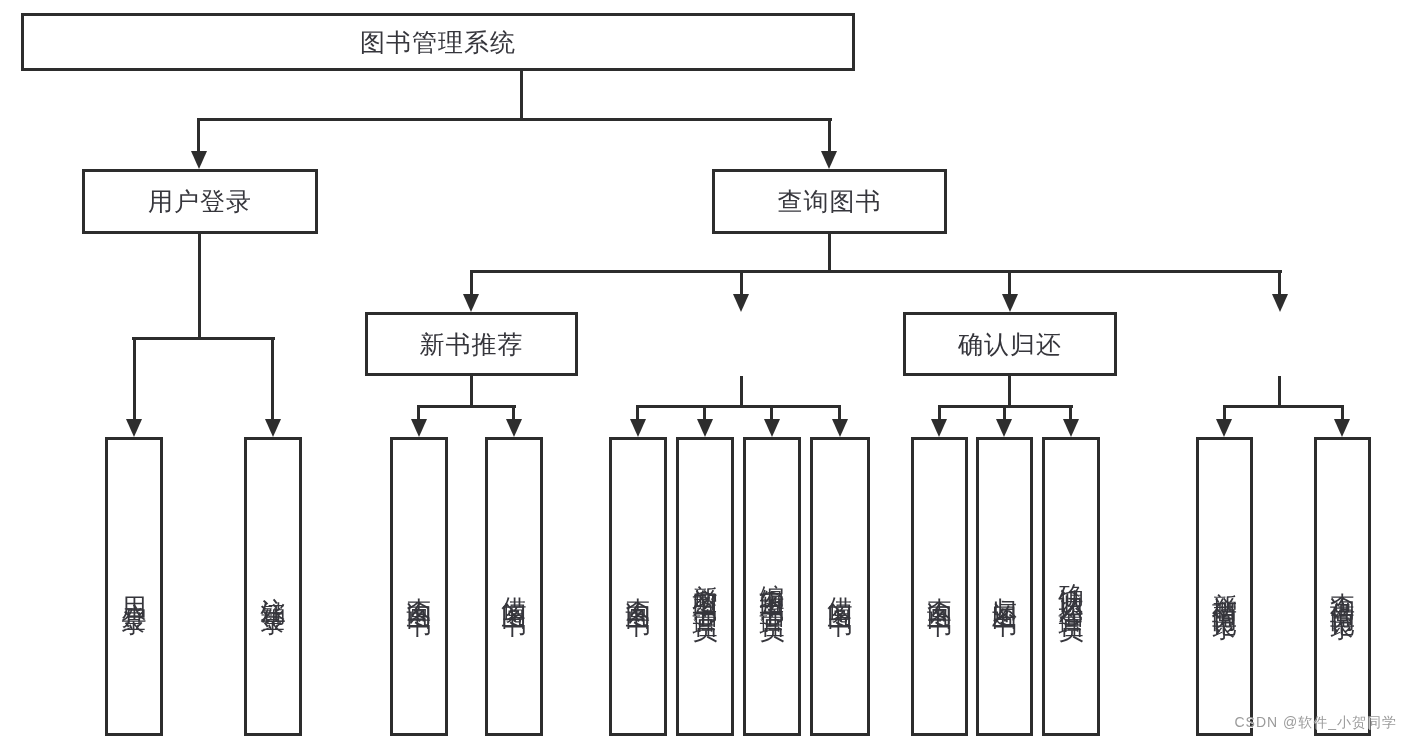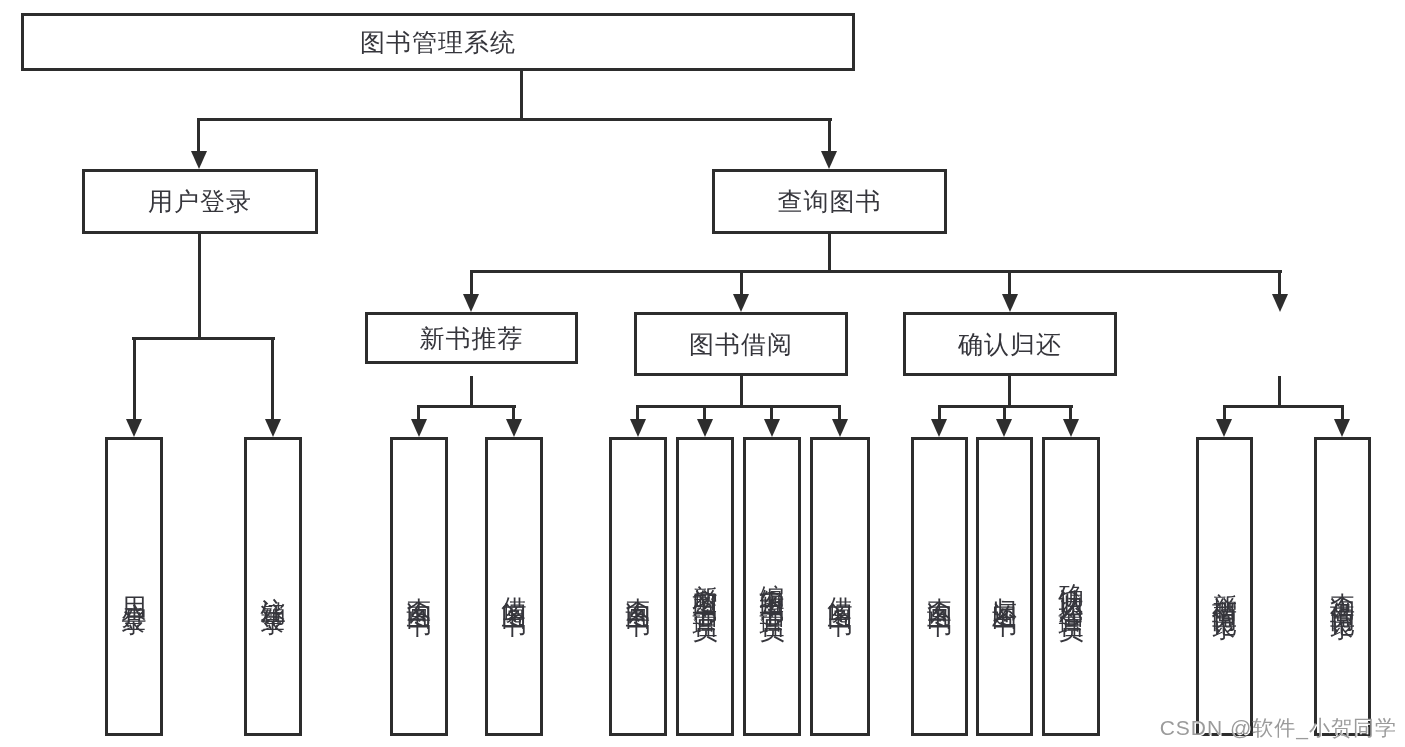--- a/index.html
+++ b/index.html
@@ -38,21 +38,21 @@
     position:absolute;
     width:0;height:0;
     border-left:8px solid transparent;
     border-right:8px solid transparent;
     border-top:18px solid #2d2d2d;
   }
   .watermark{
     position:absolute;
     top:714px;
     right:8px;
-    font-size:21px;
+    font-size:14px;
     color:#9b9b9b;
     letter-spacing:1px;
     text-shadow:1px 1px 0 #ffffff;
     z-index:5;
     white-space:nowrap;
   }
 </style>
 </head>
 <body>
 
@@ -87,25 +87,22 @@
   <div class="hline" style="left:470px;top:270px;width:812px"></div>
   <div class="vline" style="left:470px;top:270px;height:26px"></div>
   <div class="arrow" style="left:463px;top:294px"></div>
   <div class="vline" style="left:740px;top:270px;height:26px"></div>
   <div class="arrow" style="left:733px;top:294px"></div>
   <div class="vline" style="left:1008px;top:270px;height:26px"></div>
   <div class="arrow" style="left:1002px;top:294px"></div>
   <div class="vline" style="left:1278px;top:270px;height:26px"></div>
   <div class="arrow" style="left:1272px;top:294px"></div>
 
-  <div class="box" style="left:365px;top:312px;width:213px;height:52px">
+  <div class="box" style="left:365px;top:312px;width:213px;height:64px">
     <span>新书推荐</span>
-  </div>
-  <div class="box" style="left:634px;top:312px;width:214px;height:64px">
-    <span>图书借阅</span>
   </div>
   <div class="box" style="left:903px;top:312px;width:214px;height:64px">
     <span>确认归还</span>
   </div>
 
   <div class="vline" style="left:470px;top:376px;height:29px"></div>
   <div class="hline" style="left:417px;top:405px;width:99px"></div>
   <div class="vline" style="left:417px;top:405px;height:16px"></div>
   <div class="arrow" style="left:411px;top:419px"></div>
   <div class="vline" style="left:512px;top:405px;height:16px"></div>

